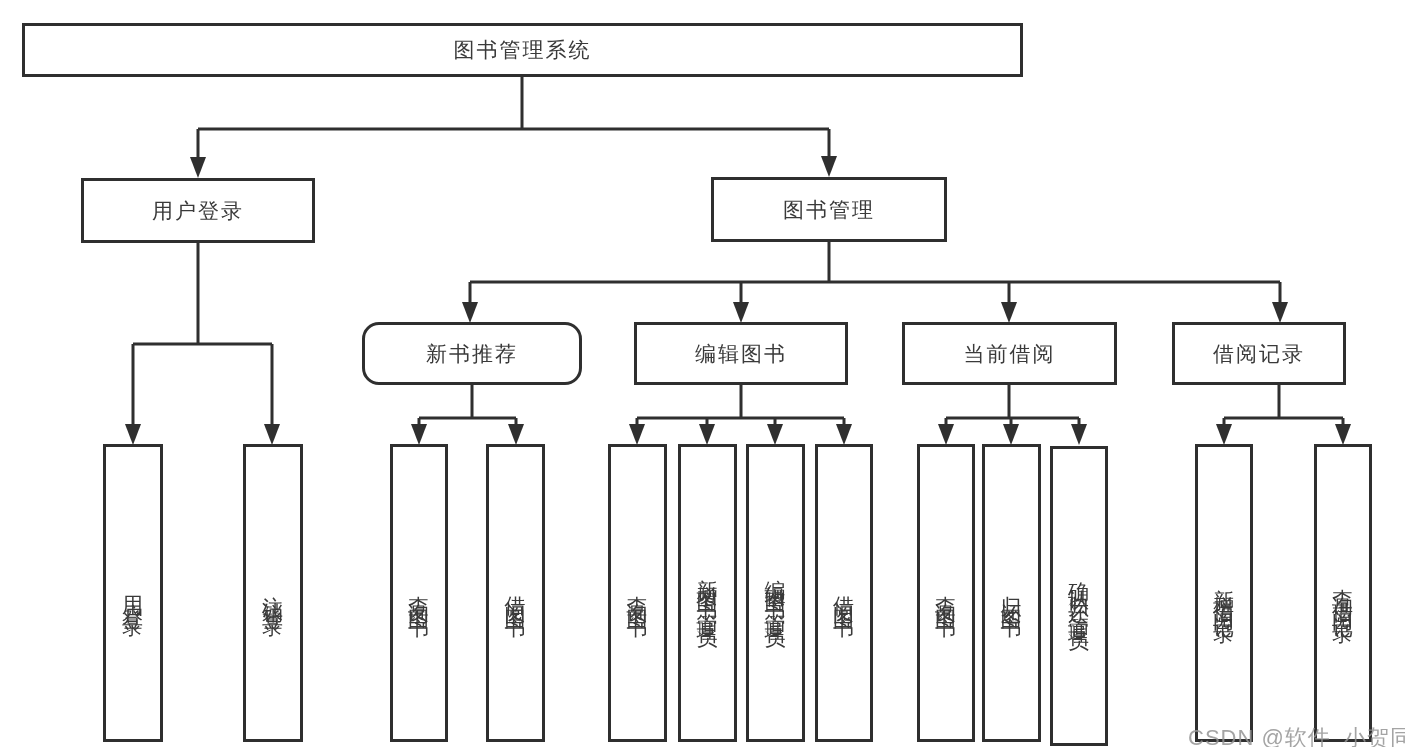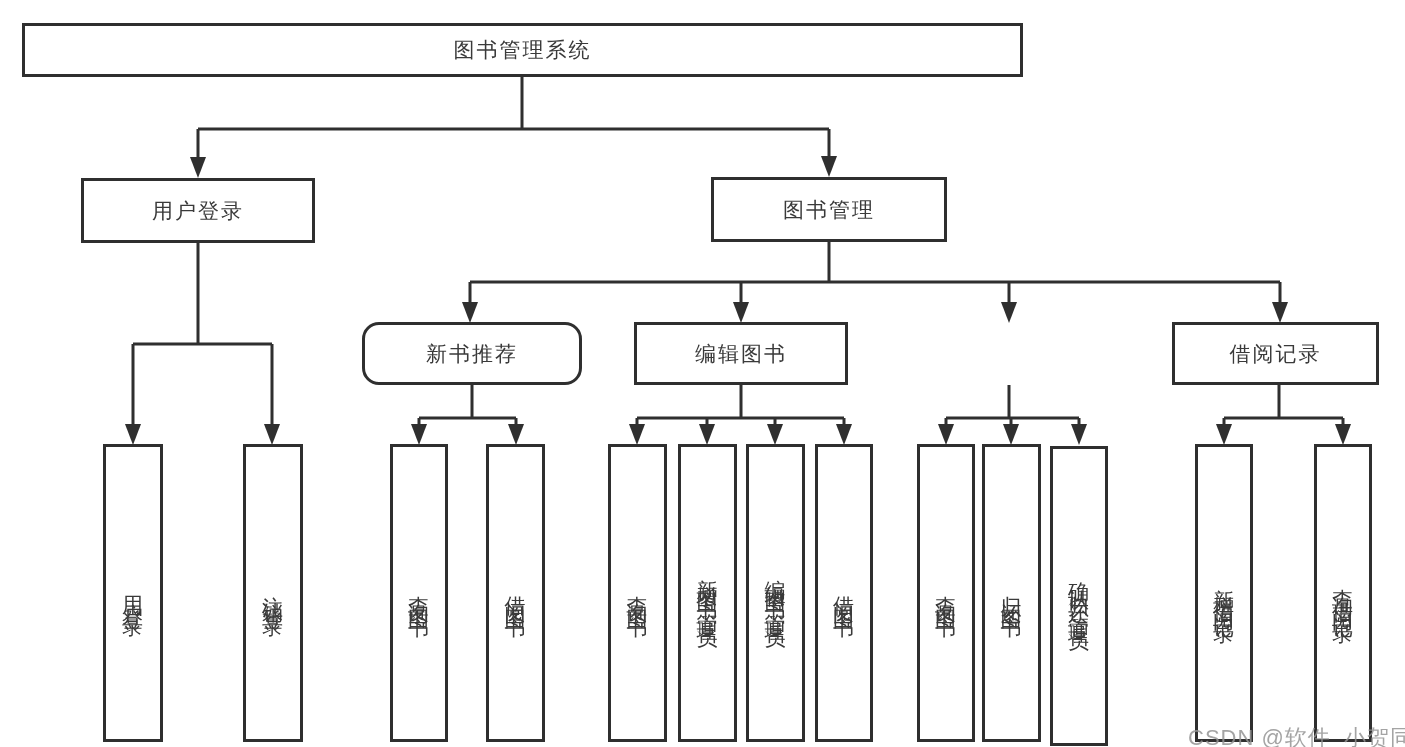--- a/index.html
+++ b/index.html
@@ -92,21 +92,24 @@
   <div class="box" style="left:711px; top:168px; width:236px; height:65px;text-align:right;">
     <span>图书管理</span>
   </div>
 
   <div class="box" style="left:362px; top:313px; width:220px; height:63px;border-radius:17px;">
     <span>新书推荐</span>
   </div>
   <div class="box" style="left:634px; top:313px; width:214px; height:63px;">
     <span>编辑图书</span>
   </div>
-  <div class="box" style="left:1172px; top:313px; width:207px; height:63px;">
+  <div class="box" style="left:902px; top:313px; width:215px; height:63px;">
+    <span>当前借阅</span>
+  </div>
+  <div class="box" style="left:1172px; top:313px; width:174px; height:63px;">
     <span>借阅记录</span>
   </div>
 
   <div class="box vbox" style="left:103px; top:435px; width:60px; height:298px;">
     <span>用户登录</span>
   </div>
   <div class="box vbox" style="left:243px; top:435px; width:60px; height:298px;">
     <span>注销登录</span>
   </div>
 

